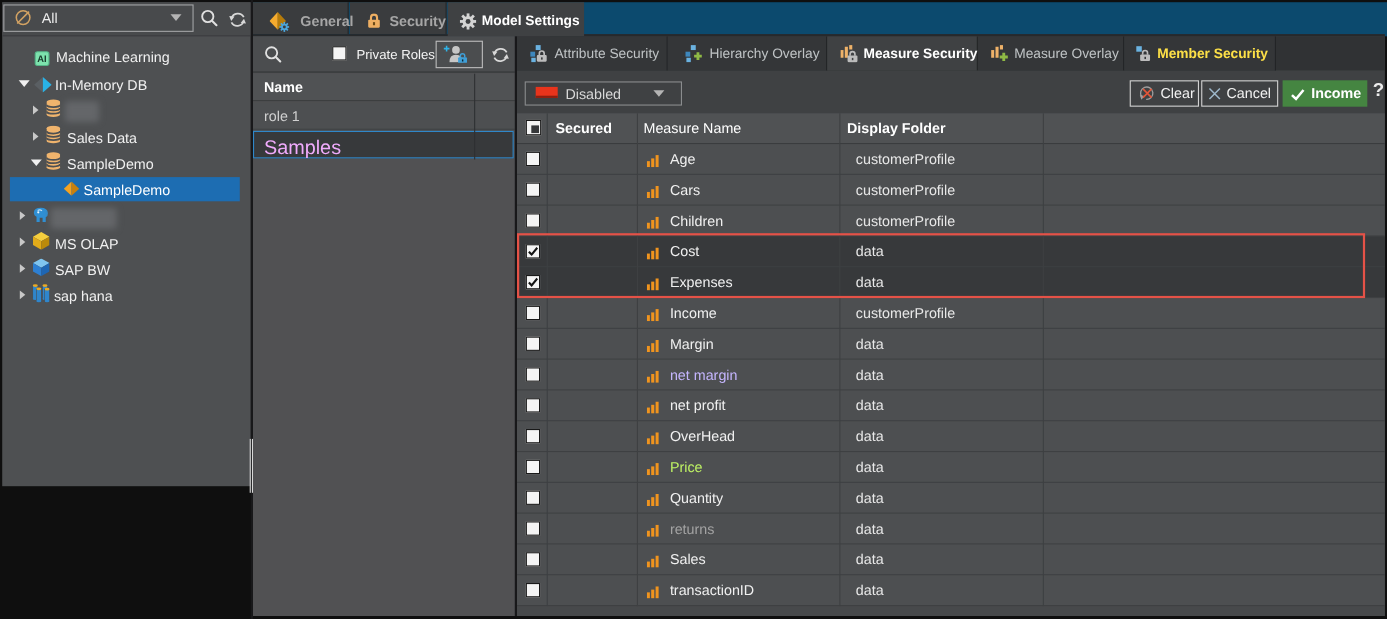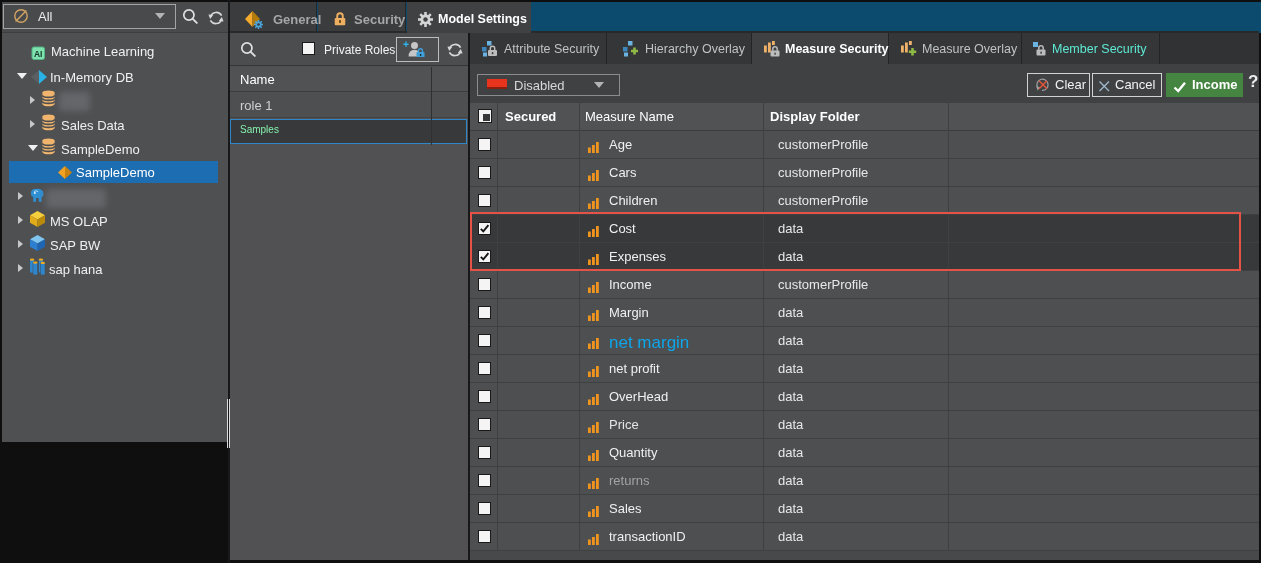--- a/index.html
+++ b/index.html
@@ -177,25 +177,25 @@
             <rect x="3.96" y="6.51" width="1.2600000000000002" height="1.89" fill="#0f2530"></rect>
           </g>
         </svg></div>
 <div class="abs" style="left:217px;top:9px"><svg width="16" height="16" style="">
           <path d="M13.6 5.6 A6.1 6.1 0 0 0 2.4 6.8" fill="none" stroke="#d8d8d8" stroke-width="1.6"></path>
           <polygon points="0.4,4.6 5.2,5.0 2.2,9.0" fill="#d8d8d8"></polygon>
           <path d="M2.4 10.4 A6.1 6.1 0 0 0 13.6 9.2" fill="none" stroke="#d8d8d8" stroke-width="1.6"></path>
           <polygon points="15.6,11.4 10.8,11.0 13.8,7.0" fill="#d8d8d8"></polygon>
         </svg></div>
 <div class="abs" style="left:0;top:34px;width:238px;height:25px;background:#505254;border-bottom:1px solid #3a3c3e"></div>
-<div class="abs" style="left:10px;top:39px;font-size:13px;font-weight:normal;color:#ffffff">Name</div>
+<div class="abs" style="left:10px;top:39px;font-size:13px;font-weight:bold;color:#ffffff">Name</div>
 <div class="abs" style="left:0;top:60px;width:238px;height:25px;background:#4d4f51;border-bottom:1px solid #404244"></div>
 <div class="abs" style="left:10px;top:65px;font-size:13px;color:#d0d0d0">role 1</div>
 <div class="abs" style="left:0;top:86px;width:237px;height:25px;background:#37393b;border:1px solid #2f87c9"></div>
-<div class="abs" style="left:10px;top:91px;font-size:10px;color:#86efac">Samples</div>
+<div class="abs" style="left:10px;top:91px;font-size:18px;color:#f0abfc">Samples</div>
 <div class="abs" style="left:201px;top:34px;width:1px;height:78px;background:#2e3032"></div>
 </div>
 <div class="abs" style="left:468px;top:33px;width:2px;height:527px;background:#18181a"></div>
 <div class="abs" style="left:470px;top:33px;width:789px;height:527px;background:#3f4143;overflow:hidden">
 <div class="abs" style="left:0;top:0;width:789px;height:31px;background:#303234"></div>
 <div class="abs" style="left:0px;top:0;width:137px;height:31px;background:#343638;border-right:1px solid #222426"></div>
 <div class="abs" style="left:137px;top:0;width:145px;height:31px;background:#343638;border-right:1px solid #222426"></div>
 <div class="abs" style="left:282px;top:0;width:137px;height:31px;background:#3f4143;border-right:1px solid #222426"></div>
 <div class="abs" style="left:419px;top:0;width:133px;height:31px;background:#343638;border-right:1px solid #222426"></div>
 <div class="abs" style="left:552px;top:0;width:138px;height:31px;background:#343638;border-right:1px solid #222426"></div>
@@ -236,21 +236,21 @@
         </svg></div>
 <div class="abs" style="left:452px;top:9px;font-size:12.5px;font-weight:normal;color:#bfc3c5;white-space:nowrap">Measure Overlay</div>
 <div class="abs" style="left:562px;top:8px"><svg width="15" height="16" style="">
           <rect x="1" y="1" width="5" height="5" fill="#6ab2e0"></rect>
           <g transform="translate(4,3.5)">
             <path d="M2.8000000000000003 5.29 v-1.7249999999999999 a2.2 2.2 0 0 1 4.4 0 v1.7249999999999999" fill="none" stroke="#bcbcbc" stroke-width="1.5"></path>
             <rect x="0.5" y="4.945" width="9.0" height="6.095000000000001" rx="1" fill="#bcbcbc"></rect>
             <rect x="4.4" y="7.13" width="1.4000000000000001" height="2.07" fill="#343638"></rect>
           </g>
         </svg></div>
-<div class="abs" style="left:582px;top:9px;font-size:12.5px;font-weight:normal;color:#5eead4;white-space:nowrap">Member Security</div>
+<div class="abs" style="left:582px;top:9px;font-size:12.5px;font-weight:bold;color:#fde047;white-space:nowrap">Member Security</div>
 <div class="abs" style="left:7px;top:41px;width:143px;height:22px;border:1px solid #8a8c8e"></div>
 <div class="abs" style="left:17px;top:46px;width:20px;height:10px;background:#e8341c;border-bottom:2px solid #8a1f10"></div>
 <div class="abs" style="left:44px;top:45px;font-size:13px;color:#d8d8d8">Disabled</div>
 <div class="abs" style="left:124px;top:49px;width:0;height:0;border-left:5.5px solid transparent;border-right:5.5px solid transparent;border-top:6.5px solid #b4b4b4"></div>
 <div class="abs" style="left:557px;top:40px;width:63px;height:24px;border:1.5px solid #d2d2d2"></div>
 <div class="abs" style="left:565px;top:44px"><svg width="16" height="16" style="">
           <path d="M2.8 10.8 A5.6 5.6 0 1 1 7.0 13.3" fill="none" stroke="#9e9e9e" stroke-width="1.2"></path>
           <polygon points="1.2,9.4 5.6,10.2 2.6,13.6" fill="#9e9e9e"></polygon>
           <path d="M4.5 4.3 L11.5 11.3 M11.5 4.3 L4.5 11.3" stroke="#e25538" stroke-width="1.5" stroke-linecap="round"></path>
         </svg></div>
@@ -344,21 +344,21 @@
         </svg></div>
 <div class="abs" style="left:139px;top:272px;font-size:13px;color:#f0f0f0">Margin</div>
 <div class="abs" style="left:308px;top:272px;font-size:13px;color:#e8e8e8">data</div>
 <div class="abs" style="left:0;top:294px;width:789px;height:28px;background:#4d4f51;border-bottom:1px solid #3e4042"></div>
 <div style="position:absolute;left:8px;top:301px;width:13px;height:13px;background:#f4f4f4;border:1.5px solid #191919;box-sizing:border-box"></div>
 <div class="abs" style="left:118px;top:302px"><svg width="11" height="11" style="">
           <rect x="0" y="5.5" width="2.8" height="5.5" fill="#f0941e"></rect>
           <rect x="4.0" y="3" width="2.8" height="8" fill="#f0941e"></rect>
           <rect x="8.0" y="0" width="2.8" height="11" fill="#f0941e"></rect>
         </svg></div>
-<div class="abs" style="left:139px;top:300px;font-size:17px;color:#0ea5e9">net margin</div>
+<div class="abs" style="left:139px;top:300px;font-size:13px;color:#c4b5fd">net margin</div>
 <div class="abs" style="left:308px;top:300px;font-size:13px;color:#e8e8e8">data</div>
 <div class="abs" style="left:0;top:322px;width:789px;height:28px;background:#4d4f51;border-bottom:1px solid #3e4042"></div>
 <div style="position:absolute;left:8px;top:329px;width:13px;height:13px;background:#f4f4f4;border:1.5px solid #191919;box-sizing:border-box"></div>
 <div class="abs" style="left:118px;top:330px"><svg width="11" height="11" style="">
           <rect x="0" y="5.5" width="2.8" height="5.5" fill="#f0941e"></rect>
           <rect x="4.0" y="3" width="2.8" height="8" fill="#f0941e"></rect>
           <rect x="8.0" y="0" width="2.8" height="11" fill="#f0941e"></rect>
         </svg></div>
 <div class="abs" style="left:139px;top:328px;font-size:13px;color:#f0f0f0">net profit</div>
 <div class="abs" style="left:308px;top:328px;font-size:13px;color:#e8e8e8">data</div>
@@ -371,21 +371,21 @@
         </svg></div>
 <div class="abs" style="left:139px;top:356px;font-size:13px;color:#f0f0f0">OverHead</div>
 <div class="abs" style="left:308px;top:356px;font-size:13px;color:#e8e8e8">data</div>
 <div class="abs" style="left:0;top:378px;width:789px;height:28px;background:#4d4f51;border-bottom:1px solid #3e4042"></div>
 <div style="position:absolute;left:8px;top:385px;width:13px;height:13px;background:#f4f4f4;border:1.5px solid #191919;box-sizing:border-box"></div>
 <div class="abs" style="left:118px;top:386px"><svg width="11" height="11" style="">
           <rect x="0" y="5.5" width="2.8" height="5.5" fill="#f0941e"></rect>
           <rect x="4.0" y="3" width="2.8" height="8" fill="#f0941e"></rect>
           <rect x="8.0" y="0" width="2.8" height="11" fill="#f0941e"></rect>
         </svg></div>
-<div class="abs" style="left:139px;top:384px;font-size:13px;color:#e5e5e5">Price</div>
+<div class="abs" style="left:139px;top:384px;font-size:13px;color:#bef264">Price</div>
 <div class="abs" style="left:308px;top:384px;font-size:13px;color:#e8e8e8">data</div>
 <div class="abs" style="left:0;top:406px;width:789px;height:28px;background:#4d4f51;border-bottom:1px solid #3e4042"></div>
 <div style="position:absolute;left:8px;top:413px;width:13px;height:13px;background:#f4f4f4;border:1.5px solid #191919;box-sizing:border-box"></div>
 <div class="abs" style="left:118px;top:414px"><svg width="11" height="11" style="">
           <rect x="0" y="5.5" width="2.8" height="5.5" fill="#f0941e"></rect>
           <rect x="4.0" y="3" width="2.8" height="8" fill="#f0941e"></rect>
           <rect x="8.0" y="0" width="2.8" height="11" fill="#f0941e"></rect>
         </svg></div>
 <div class="abs" style="left:139px;top:412px;font-size:13px;color:#f0f0f0">Quantity</div>
 <div class="abs" style="left:308px;top:412px;font-size:13px;color:#e8e8e8">data</div>

